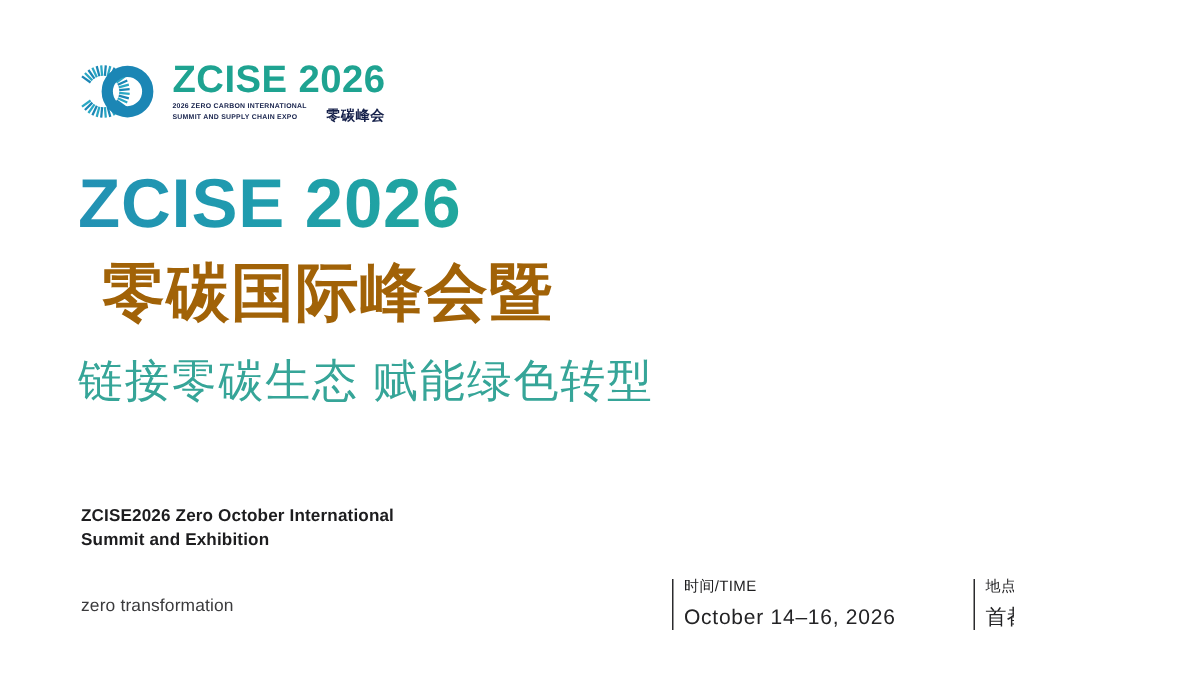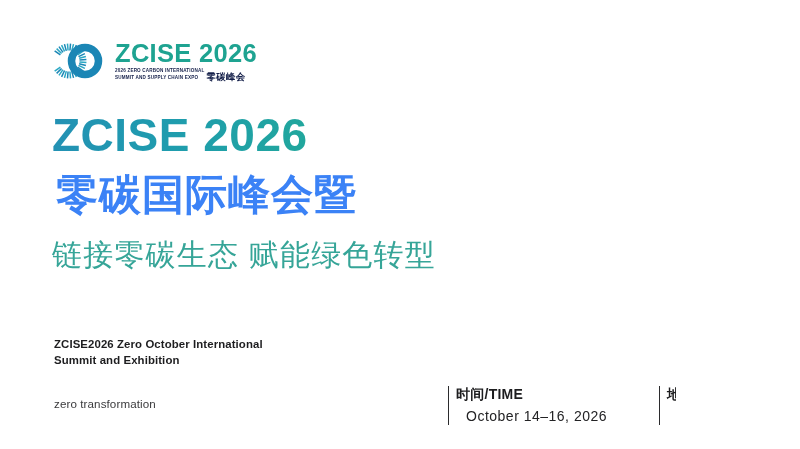--- a/index.html
+++ b/index.html
@@ -42,21 +42,21 @@
     font-size: 25.5px;
     font-weight: 700;
     letter-spacing: 0.3px;
     color: #1ea391;
     line-height: 1;
     white-space: nowrap;
   }
   .logo-sub-row {
     display: flex;
     align-items: flex-end;
-    gap: 2px;
+    gap: 13px;
   }
   .logo-sub-en {
     font-size: 4.6px;
     font-weight: 700;
     line-height: 1.38;
     letter-spacing: 0.18px;
     color: #15204a;
     white-space: nowrap;
   }
   .logo-sub-cn {
@@ -86,22 +86,22 @@
     background-clip: text;
     color: transparent;
     -webkit-text-fill-color: transparent;
     white-space: nowrap;
   }
   .title-cn {
     font-size: 42px;
     font-weight: 700;
     letter-spacing: 1px;
     line-height: 1.23;
-    margin: 9px 0 0 4px;
-    color: #3b82f6;
+    margin: 9px 0 0 16px;
+    color: #a16207;
   }
   .tagline {
     font-size: 30px;
     font-weight: 500;
     letter-spacing: 1.2px;
     line-height: 1.2;
     margin: 17px 0 0 0;
     color: #36a598;
   }
 
@@ -135,35 +135,35 @@
     left: 448px;
     top: 386px;
     display: flex;
     gap: 52px;
   }
   .info-item {
     padding-left: 7px;
     border-left: 1.6px solid #2b2b2d;
   }
   .info-label {
-    font-size: 14px;
-    font-weight: 700;
+    font-size: 10px;
+    font-weight: 400;
     letter-spacing: 0.25px;
     line-height: 1.25;
     color: #1d1d1f;
     margin: 0;
     white-space: nowrap;
   }
   .info-value {
     font-size: 14px;
     font-weight: 400;
     letter-spacing: 0.5px;
     line-height: 1.3;
     color: #232325;
-    margin: 3px 0 0 10px;
+    margin: 3px 0 0 0;
     white-space: nowrap;
   }
   .info-value.cn { letter-spacing: 0.1px; }
 </style>
 </head>
 <body>
 
 <div id="poster">
 
   <svg id="burst" viewBox="0 0 430 430" xmlns="http://www.w3.org/2000/svg" aria-hidden="true">

